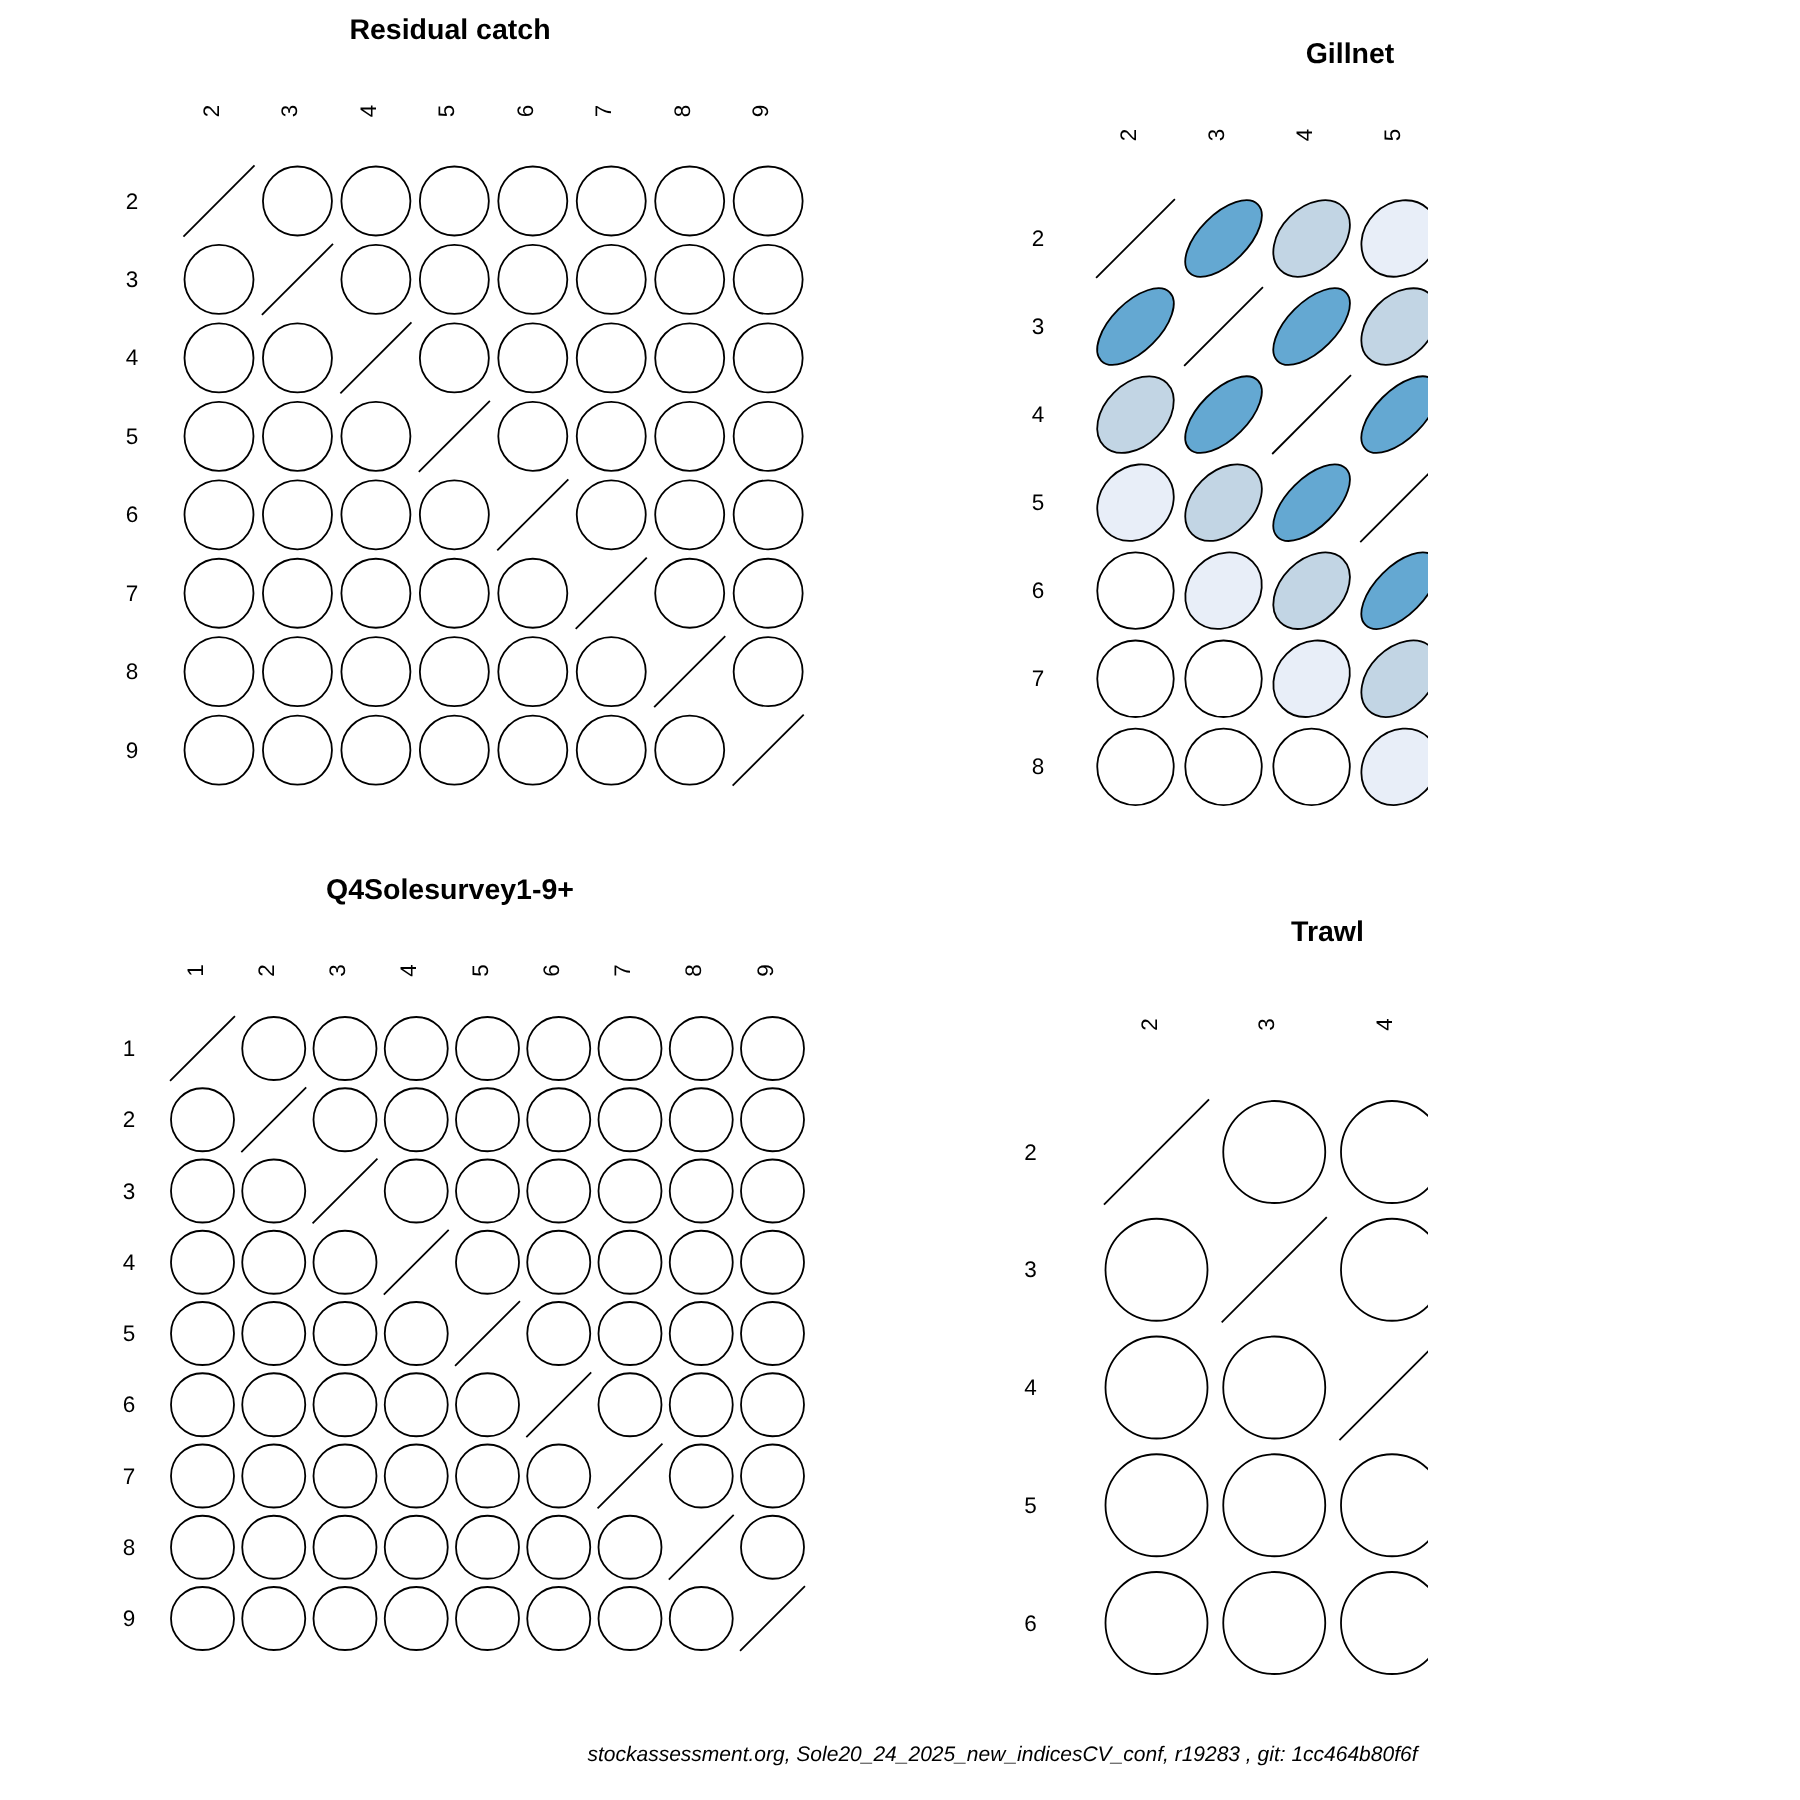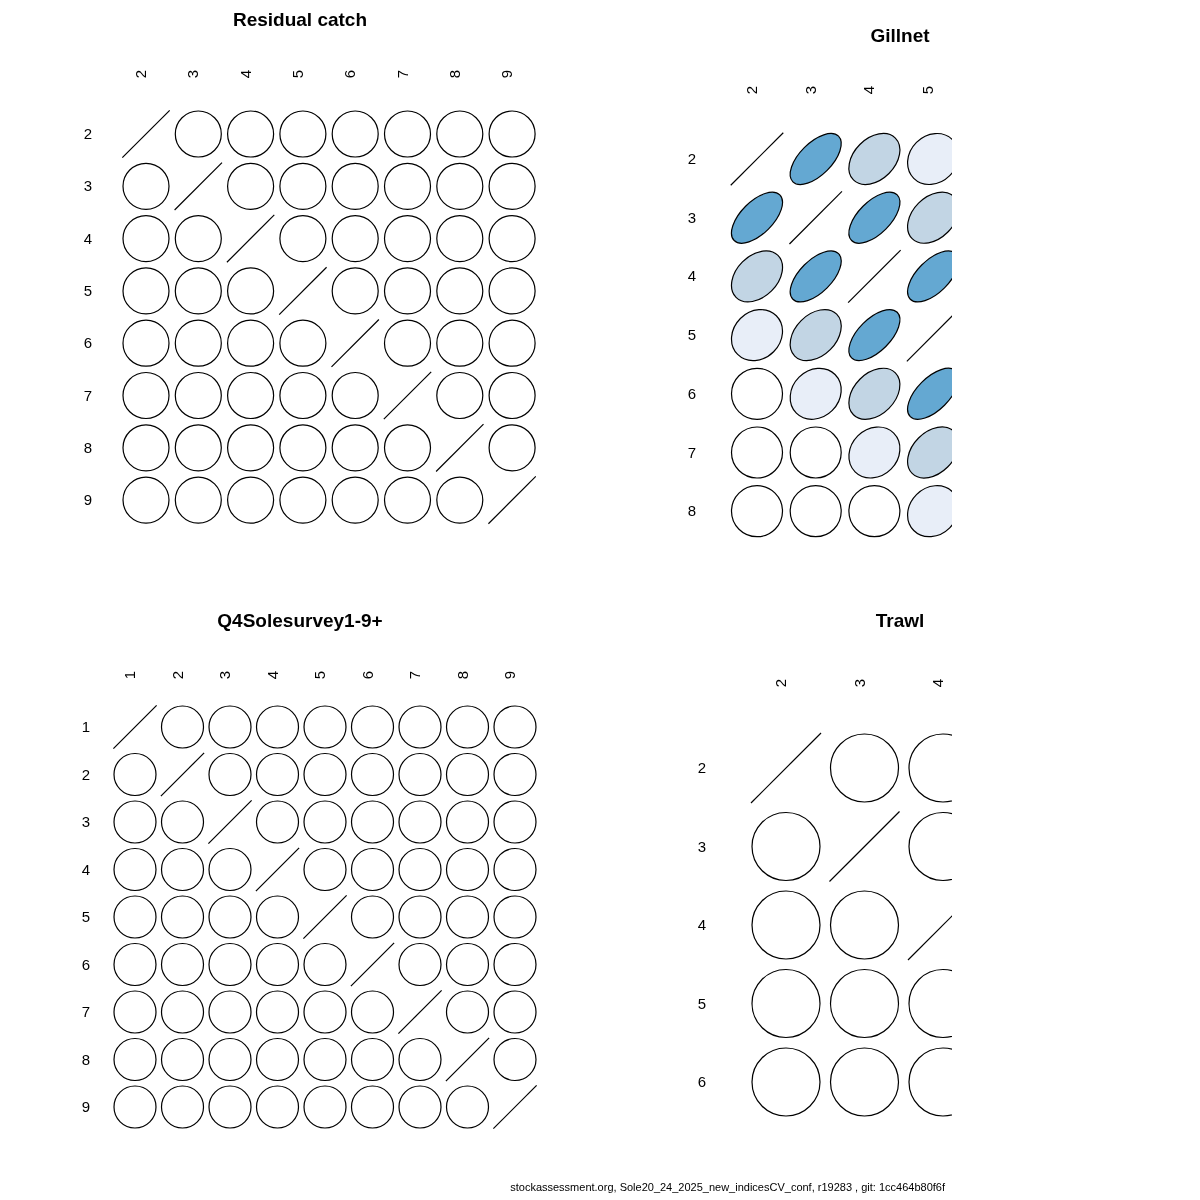--- a/index.html
+++ b/index.html
@@ -1,23 +1,23 @@
 <!DOCTYPE html>
 <html><head>
 <meta charset="utf-8">
 <style>
   html,body{margin:0;padding:0;background:#ffffff;}
   body{width:1200px;height:1200px;font-family:"Liberation Sans",sans-serif;}
   .canvas{position:relative;width:952px;height:1200px;background:#ffffff;overflow:hidden;}
   .panel{position:absolute;width:600px;height:590px;}
   #panel-0{left:0;top:0;}
   #panel-1{left:600px;top:16px;}
-  #panel-2{left:0;top:600px;}
-  #panel-3{left:600px;top:600px;}
-  .footer{position:absolute;right:7px;bottom:7px;font-size:11px;color:#000;letter-spacing:0;}
+  #panel-2{left:0;top:572px;}
+  #panel-3{left:585px;top:600px;}
+  .footer{position:absolute;right:7px;bottom:23px;font-size:14px;color:#000;letter-spacing:0;font-style:italic;}
   svg text{font-family:"Liberation Sans",sans-serif;fill:#000;}
 </style>
 </head>
 <body>
 
 <div class="canvas">
   <div class="panel" id="panel-0"><svg width="600" height="590" viewBox="0 0 600 590">
         <text x="300" y="26" text-anchor="middle" font-size="19" font-weight="bold">Residual catch</text>
         <text x="146" y="74" text-anchor="middle" font-size="15" transform="rotate(-90 146 74)">2</text>
         <text x="88" y="139" text-anchor="middle" font-size="15">2</text>

